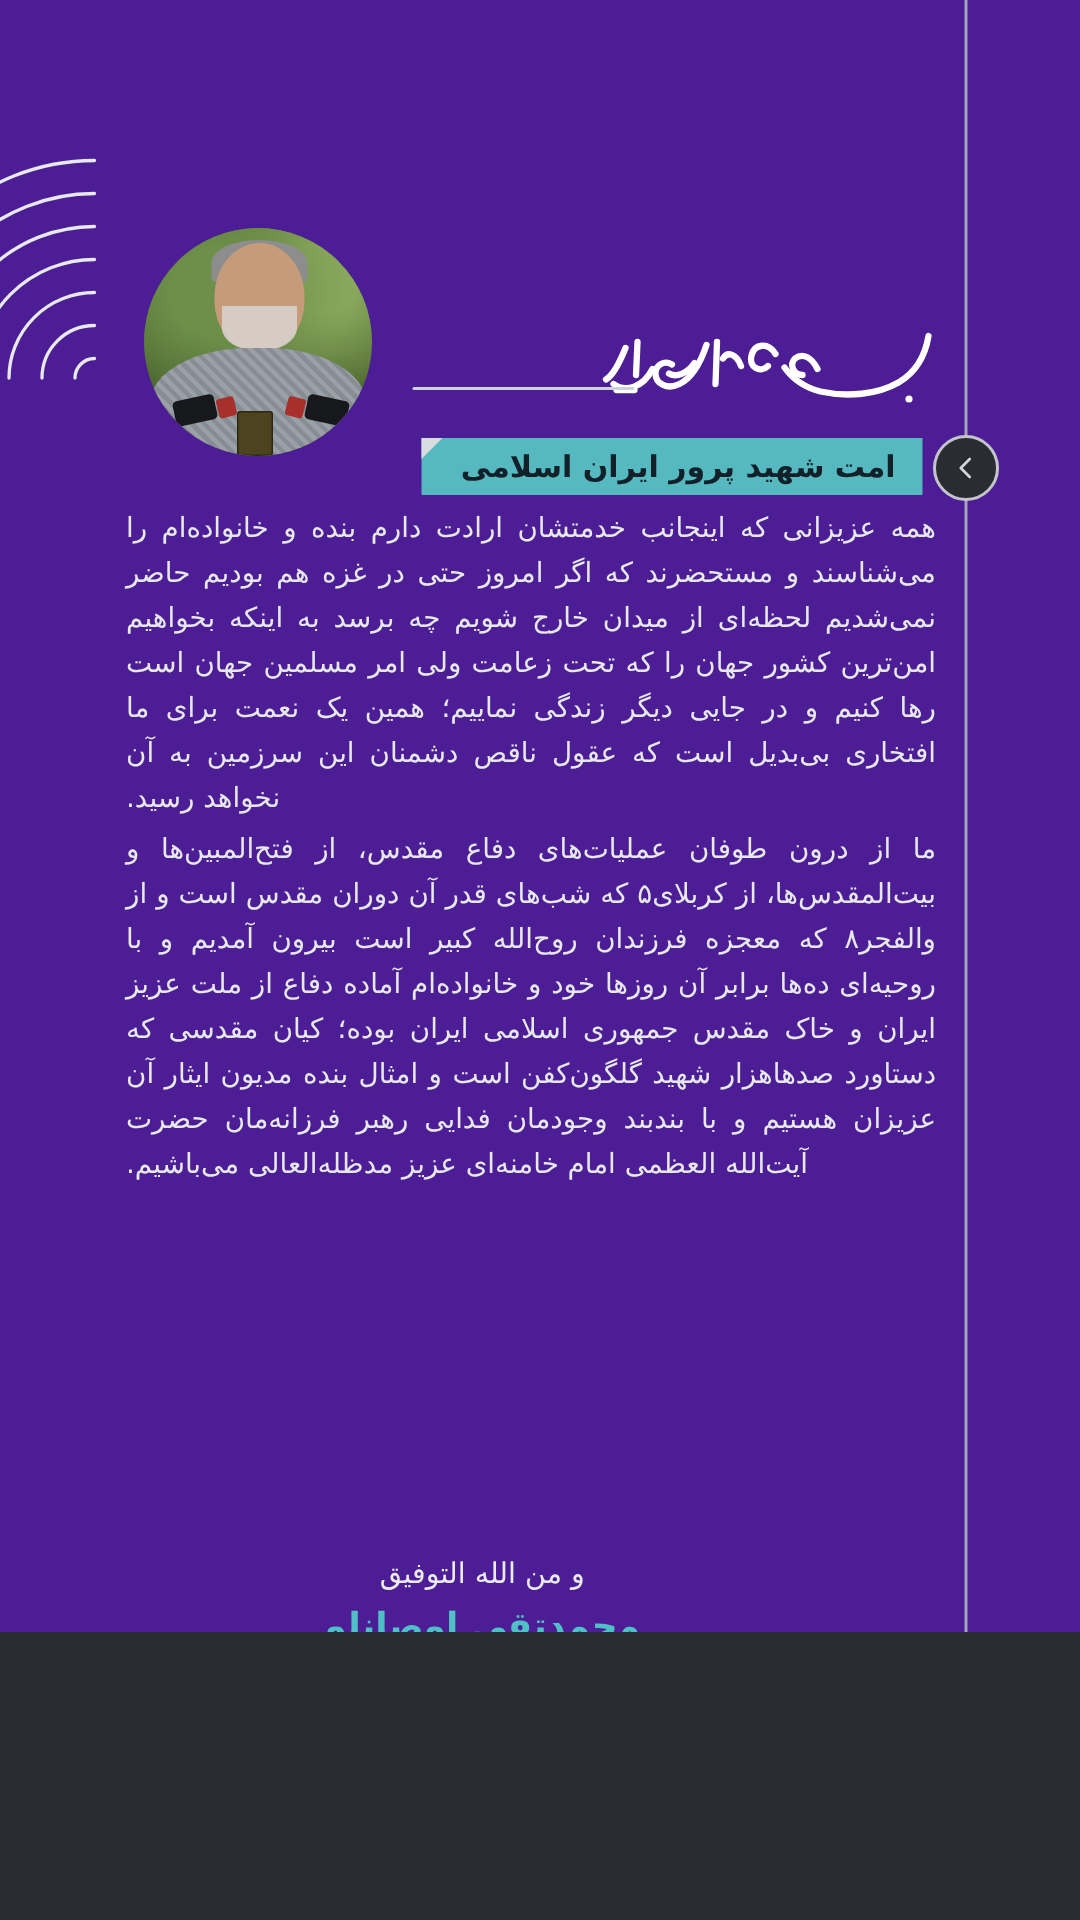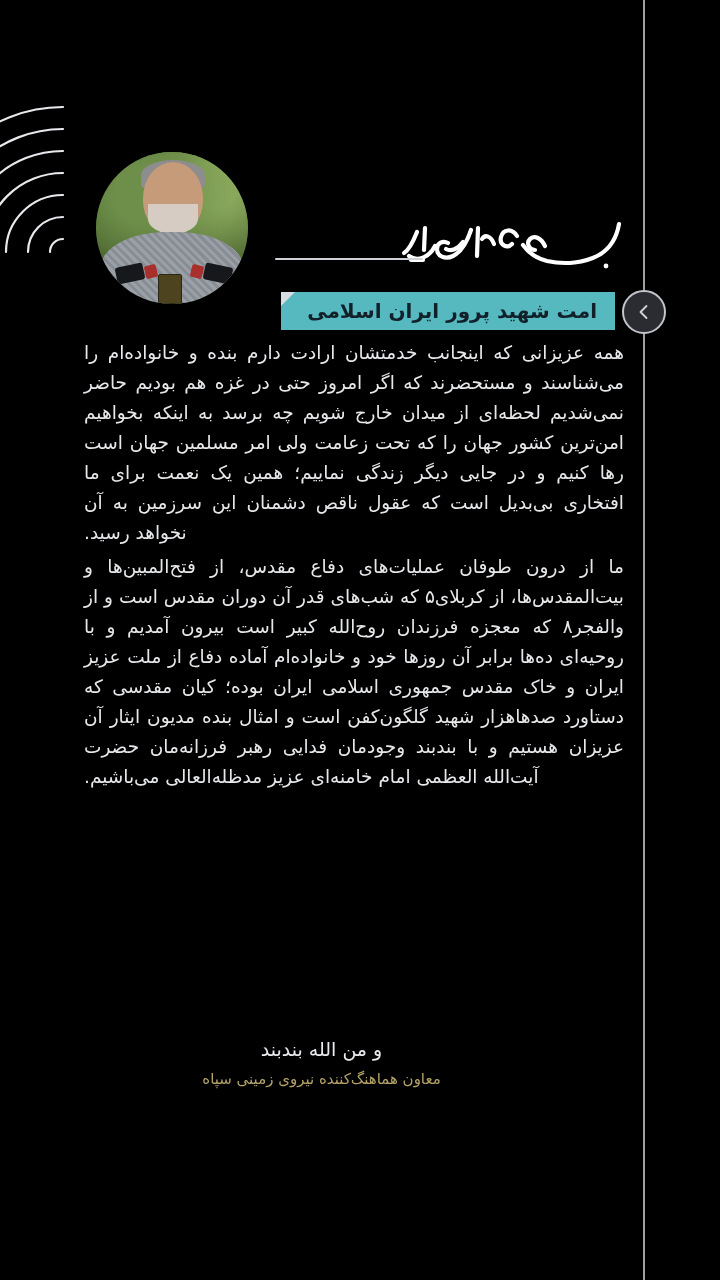--- a/index.html
+++ b/index.html
@@ -8,22 +8,22 @@
     padding: 0;
     background: #2a2c31;
   }
   body {
     font-family: "DejaVu Sans", "Liberation Sans", sans-serif;
   }
 
   .page {
     position: relative;
     width: 720px;
-    height: 1280px;
-    background: #000000;
+    height: 1088px;
+    background: #4c1d95;
     overflow: hidden;
     margin: 0 auto;
   }
 
   
   .arcs {
     position: absolute;
     top: -38px;
     left: -92px;
     width: 300px;
@@ -339,17 +339,18 @@
     <span class="fold"></span>
     <span>امت شهید پرور ایران اسلامی</span>
   </div>
 
   <div class="content">
     <p class="para endcenter">همه عزیزانی که اینجانب خدمتشان ارادت دارم بنده و خانواده‌ام را می‌شناسند و مستحضرند که اگر امروز حتی در غزه هم بودیم حاضر نمی‌شدیم لحظه‌ای از میدان خارج شویم چه برسد به اینکه بخواهیم امن‌ترین کشور جهان را که تحت زعامت ولی امر مسلمین جهان است رها کنیم و در جایی دیگر زندگی نماییم؛ همین یک نعمت برای ما افتخاری بی‌بدیل است که عقول ناقص دشمنان این سرزمین به آن نخواهد رسید.</p>
     <p class="para endcenter">ما از درون طوفان عملیات‌های دفاع مقدس، از فتح‌المبین‌ها و بیت‌المقدس‌ها، از کربلای۵ که شب‌های قدر آن دوران مقدس است و از والفجر۸ که معجزه فرزندان روح‌الله کبیر است بیرون آمدیم و با روحیه‌ای ده‌ها برابر آن روزها خود و خانواده‌ام آماده دفاع از ملت عزیز ایران و خاک مقدس جمهوری اسلامی ایران بوده؛ کیان مقدسی که دستاورد صدهاهزار شهید گلگون‌کفن است و امثال بنده مدیون ایثار آن عزیزان هستیم و با بندبند وجودمان فدایی رهبر فرزانه‌مان حضرت آیت‌الله العظمی امام خامنه‌ای عزیز مدظله‌العالی می‌باشیم.</p>
   </div>
 
   <div class="signature">
-    <p class="sig-tawfiq">و من الله بندبند</p>
+    <p class="sig-tawfiq">و من الله التوفیق</p>
+    <p class="sig-name">محمدتقی اوصانلو</p>
     <p class="sig-role">معاون هماهنگ‌کننده نیروی زمینی سپاه</p>
   </div>
 
 </div>
 
 </body></html>

